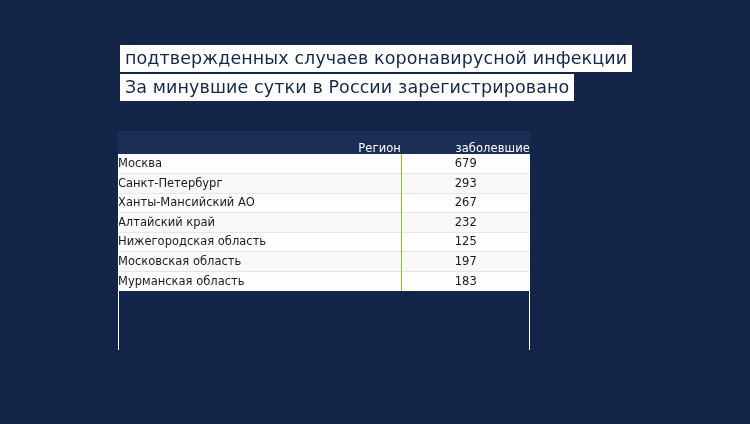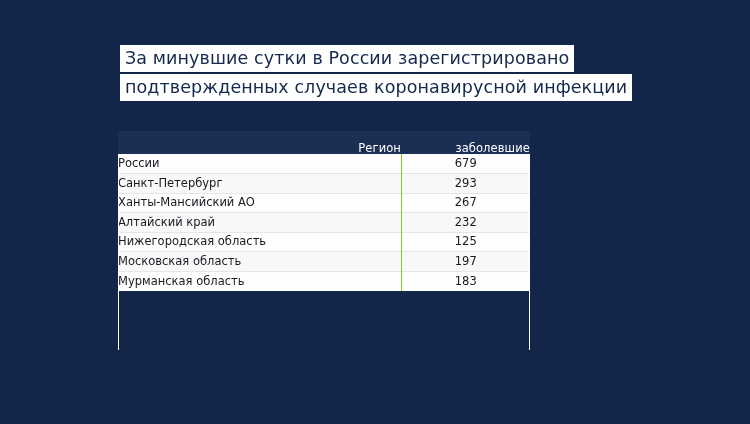--- a/index.html
+++ b/index.html
@@ -117,34 +117,34 @@
     pointer-events: none;
     box-shadow: inset 1px 0 0 #ffffff, inset -1px 0 0 #ffffff;
   }
 </style>
 </head>
 <body>
 
 <div id="slide">
 
   <div id="title-block">
+    <div class="title-line">подтвержденных случаев коронавирусной инфекции</div>
     <div class="title-line">За минувшие сутки в России зарегистрировано</div>
-    <div class="title-line">подтвержденных случаев коронавирусной инфекции</div>
   </div>
 
   <table id="covid-table">
     <thead>
       <tr>
         <th class="col-region">Регион</th>
         <th class="col-cases">заболевшие</th>
       </tr>
     </thead>
     <tbody id="table-body">
         <tr>
-          <td class="cell-region">России</td>
+          <td class="cell-region">Москва</td>
           <td class="cell-cases">679</td>
         </tr>
         <tr>
           <td class="cell-region">Санкт-Петербург</td>
           <td class="cell-cases">293</td>
         </tr>
         <tr>
           <td class="cell-region">Ханты-Мансийский АО</td>
           <td class="cell-cases">267</td>
         </tr>

